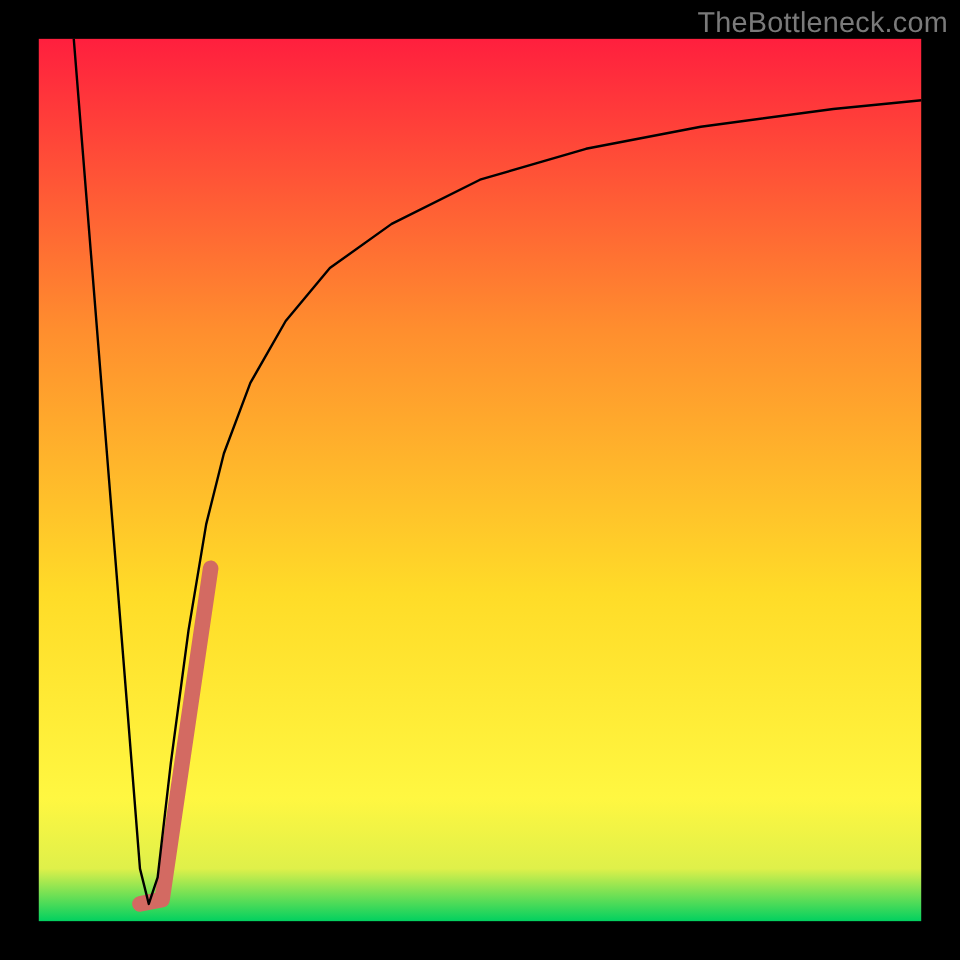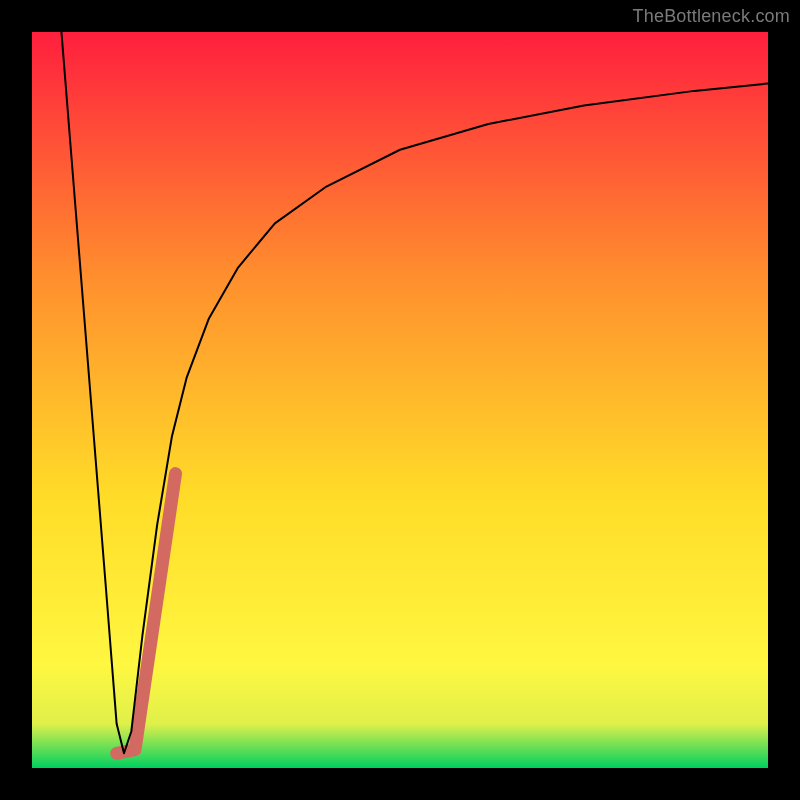--- a/index.html
+++ b/index.html
@@ -28,21 +28,21 @@
   .plot-svg {
     display: block;
     width: 736px;
     height: 736px;
   }
   .watermark {
     position: absolute;
     top: 6px;
     right: 10px;
     color: #7a7a7a;
-    font-size: 18px;
+    font-size: 24px;
     letter-spacing: 0.2px;
     user-select: none;
   }
 </style>
 </head>
 <body>
 
 <div class="frame">
 
   <div class="plot-area">

